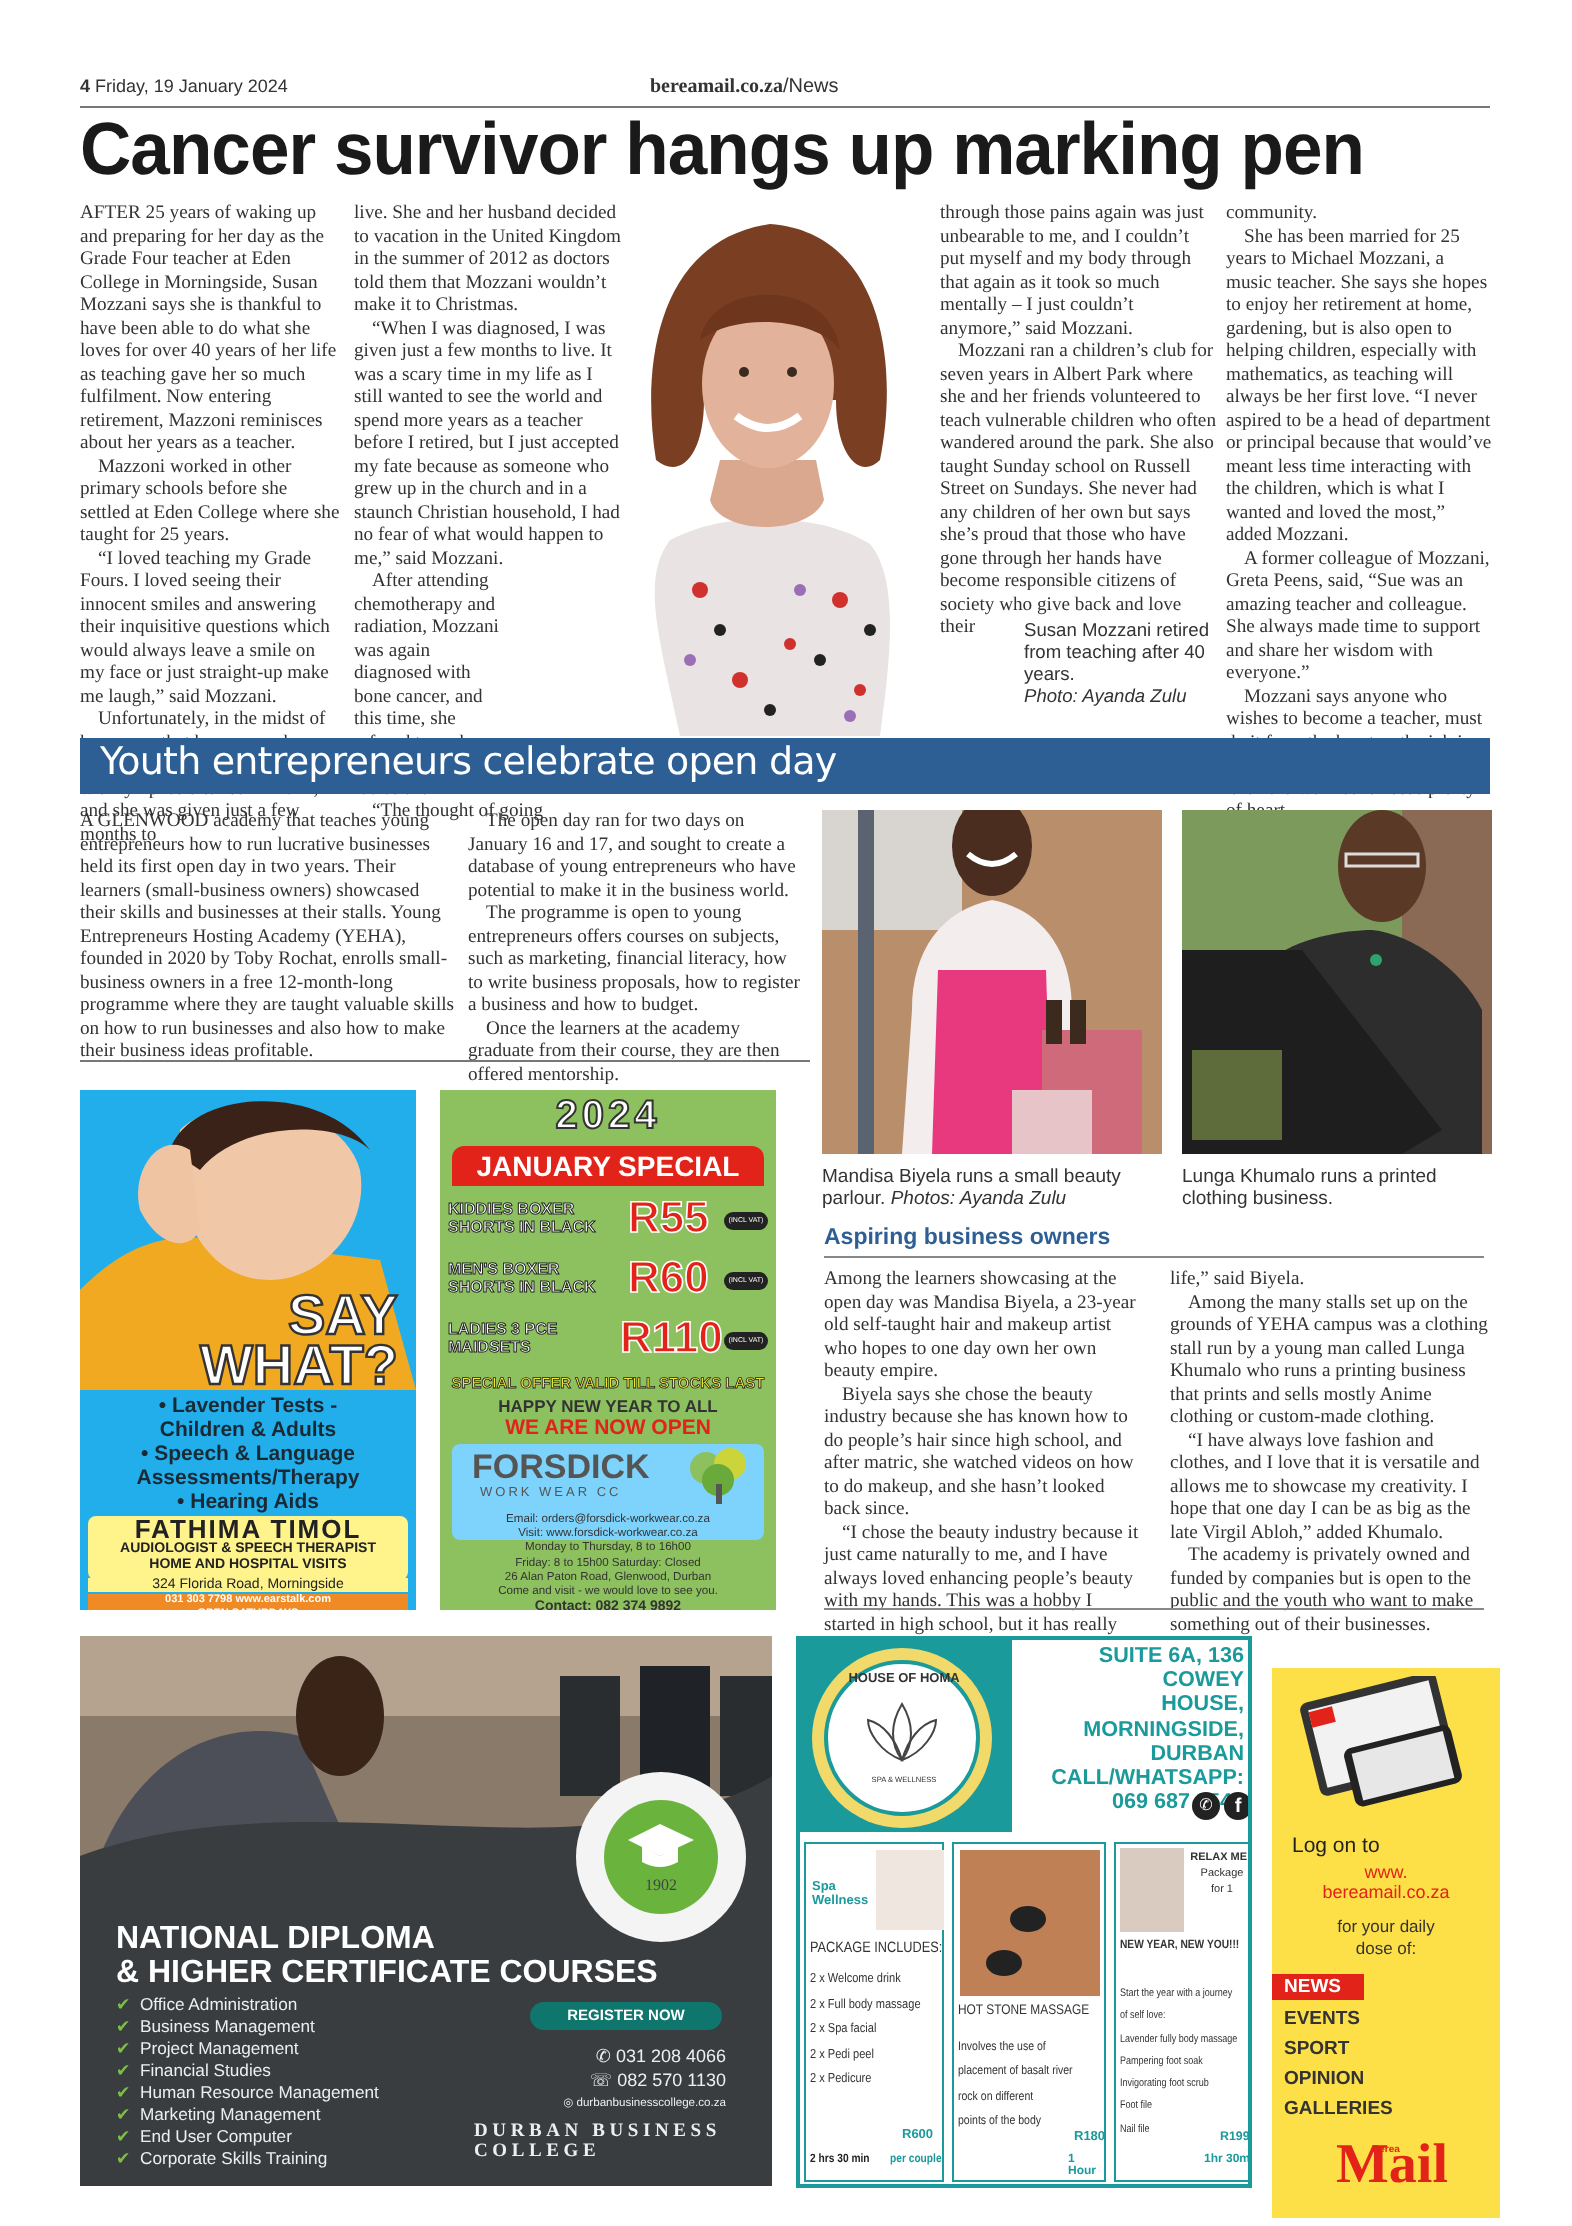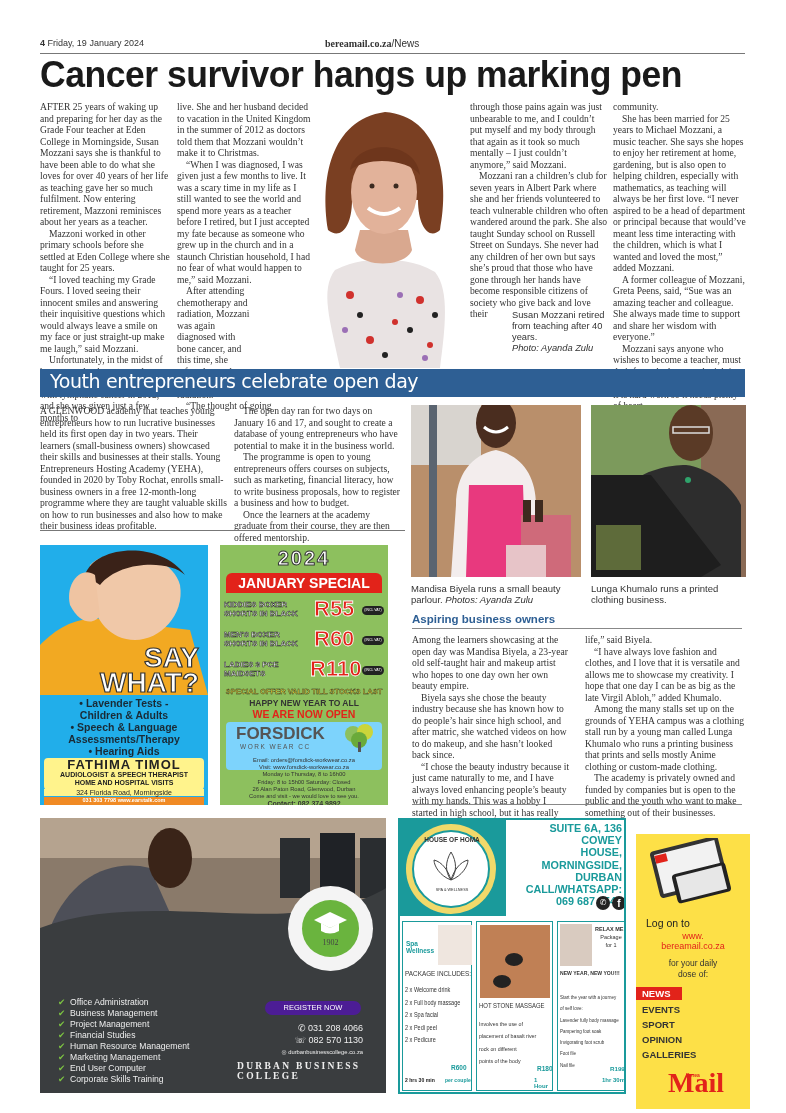--- a/index.html
+++ b/index.html
@@ -166,22 +166,22 @@
 </div>
 <div id="sub-head" class="abs">Aspiring business owners</div>
 <div id="rule-sub" class="abs"></div>
 <div class="abs serif" style="left:412px;top:634px;width:160px;">
   <p class="p">Among the learners showcasing at the open day was Mandisa Biyela, a 23-year old self-taught hair and makeup artist who hopes to one day own her own beauty empire.</p>
   <p class="p ind">Biyela says she chose the beauty industry because she has known how to do people’s hair since high school, and after matric, she watched videos on how to do makeup, and she hasn’t looked back since.</p>
   <p class="p ind">“I chose the beauty industry because it just came naturally to me, and I have always loved enhancing people’s beauty with my hands. This was a hobby I started in high school, but it has really become what I see myself doing for the rest of my</p>
 </div>
 <div class="abs serif" style="left:585px;top:634px;width:160px;">
   <p class="p">life,” said Biyela.</p>
+  <p class="p ind">Among the many stalls set up on the grounds of YEHA campus was a clothing stall run by a young man called Lunga Khumalo who runs a printing business that prints and sells mostly Anime clothing or custom-made clothing.</p>
   <p class="p ind">“I have always love fashion and clothes, and I love that it is versatile and allows me to showcase my creativity. I hope that one day I can be as big as the late Virgil Abloh,” added Khumalo.</p>
-  <p class="p ind">Among the many stalls set up on the grounds of YEHA campus was a clothing stall run by a young man called Lunga Khumalo who runs a printing business that prints and sells mostly Anime clothing or custom-made clothing.</p>
   <p class="p ind">The academy is privately owned and funded by companies but is open to the public and the youth who want to make something out of their businesses.</p>
 </div>
 <div id="rule-end2" class="abs"></div>
 
 <div id="ad-say" class="abs">
   <svg class="abs" style="left:0;top:0;" width="168" height="150" viewBox="0 0 168 150">
     <path d="M0 150 L0 100 C20 80 40 70 70 75 L150 85 L168 150 Z" fill="#f2a922"></path>
     <path d="M50 20 C70 0 130 5 140 40 C145 70 120 95 95 95 C70 95 55 75 50 50 Z" fill="#f0c8a8"></path>
     <path d="M45 30 C55 0 120 -5 145 30 C130 15 80 15 60 40 Z" fill="#3a2218"></path>
     <path d="M30 60 C25 40 40 20 55 30 L60 70 C55 80 40 80 30 60 Z" fill="#efc4a2"></path>
@@ -274,31 +274,35 @@
     <path d="M0 110 C80 80 180 100 250 95 C300 92 330 80 346 70 L346 140 L0 140 Z" fill="#3a3d3f"></path>
   </svg>
   <div class="abs" style="left:248px;top:68px;width:85px;height:85px;border-radius:50%;background:#f4f4f4;">
     <div class="abs" style="left:14px;top:14px;width:57px;height:57px;border-radius:50%;background:#6ab43e;"></div>
     <svg class="abs" style="left:24px;top:24px;" width="37" height="26" viewBox="0 0 37 26">
         <path d="M2 10 L18 2 L35 10 L18 18 Z" fill="#fff"></path>
         <path d="M9 13 L9 21 Q18 26 27 21 L27 13 L18 18 Z" fill="#fff"></path>
       </svg>
     <div class="abs" style="left:0;top:52px;width:85px;text-align:center;font-family:'Liberation Serif',serif;font-size:8px;color:#444;">1902</div>
   </div>
+  <div class="abs sans" style="left:18px;top:143px;font-weight:bold;font-size:16px;line-height:17px;color:#fff;">
+    <div>NATIONAL DIPLOMA</div>
+    <div>&amp; HIGHER CERTIFICATE COURSES</div>
+  </div>
   <div class="abs sans" style="left:18px;top:179px;font-size:8.6px;line-height:11px;color:#eee;">
     <div><span style="color:#7cc242;">✔︎&nbsp;&nbsp;</span><span>Office Administration</span></div>
     <div><span style="color:#7cc242;">✔︎&nbsp;&nbsp;</span><span>Business Management</span></div>
     <div><span style="color:#7cc242;">✔︎&nbsp;&nbsp;</span><span>Project Management</span></div>
     <div><span style="color:#7cc242;">✔︎&nbsp;&nbsp;</span><span>Financial Studies</span></div>
     <div><span style="color:#7cc242;">✔︎&nbsp;&nbsp;</span><span>Human Resource Management</span></div>
     <div><span style="color:#7cc242;">✔︎&nbsp;&nbsp;</span><span>Marketing Management</span></div>
     <div><span style="color:#7cc242;">✔︎&nbsp;&nbsp;</span><span>End User Computer</span></div>
     <div><span style="color:#7cc242;">✔︎&nbsp;&nbsp;</span><span>Corporate Skills Training</span></div>
   </div>
-  <div class="abs sans" style="left:225px;top:183px;width:96px;height:14px;border-radius:7px;background:#4c1d95;color:#fff;font-weight:normal;font-size:7.5px;text-align:center;line-height:14px;">REGISTER NOW</div>
+  <div class="abs sans" style="left:225px;top:183px;width:96px;height:14px;border-radius:7px;background:#0f766e;color:#fff;font-weight:bold;font-size:7.5px;text-align:center;line-height:14px;">REGISTER NOW</div>
   <div class="abs sans" style="left:205px;top:204px;width:118px;text-align:right;font-size:9px;line-height:12px;color:#eee;">
     <div><span>✆&nbsp;</span><span>031 208 4066</span></div>
     <div><span>☏&nbsp;</span><span>082 570 1130</span></div>
     <div style="font-size:5.8px;"><span>◎&nbsp;</span><span>durbanbusinesscollege.co.za</span></div>
   </div>
   <div class="abs" style="left:197px;top:243px;font-family:'Liberation Serif',serif;font-weight:bold;font-size:9.5px;letter-spacing:2.3px;line-height:10px;color:#eee;">
     <div>DURBAN BUSINESS</div>
     <div>COLLEGE</div>
   </div>
 </div>

